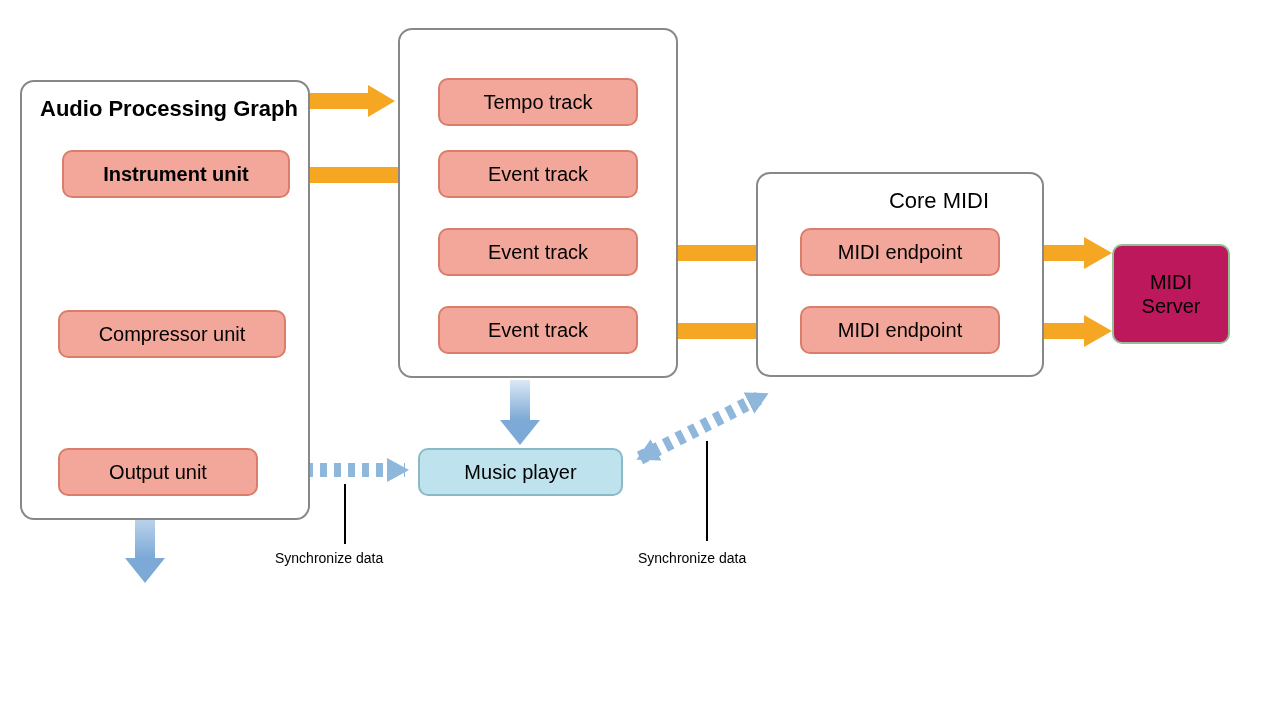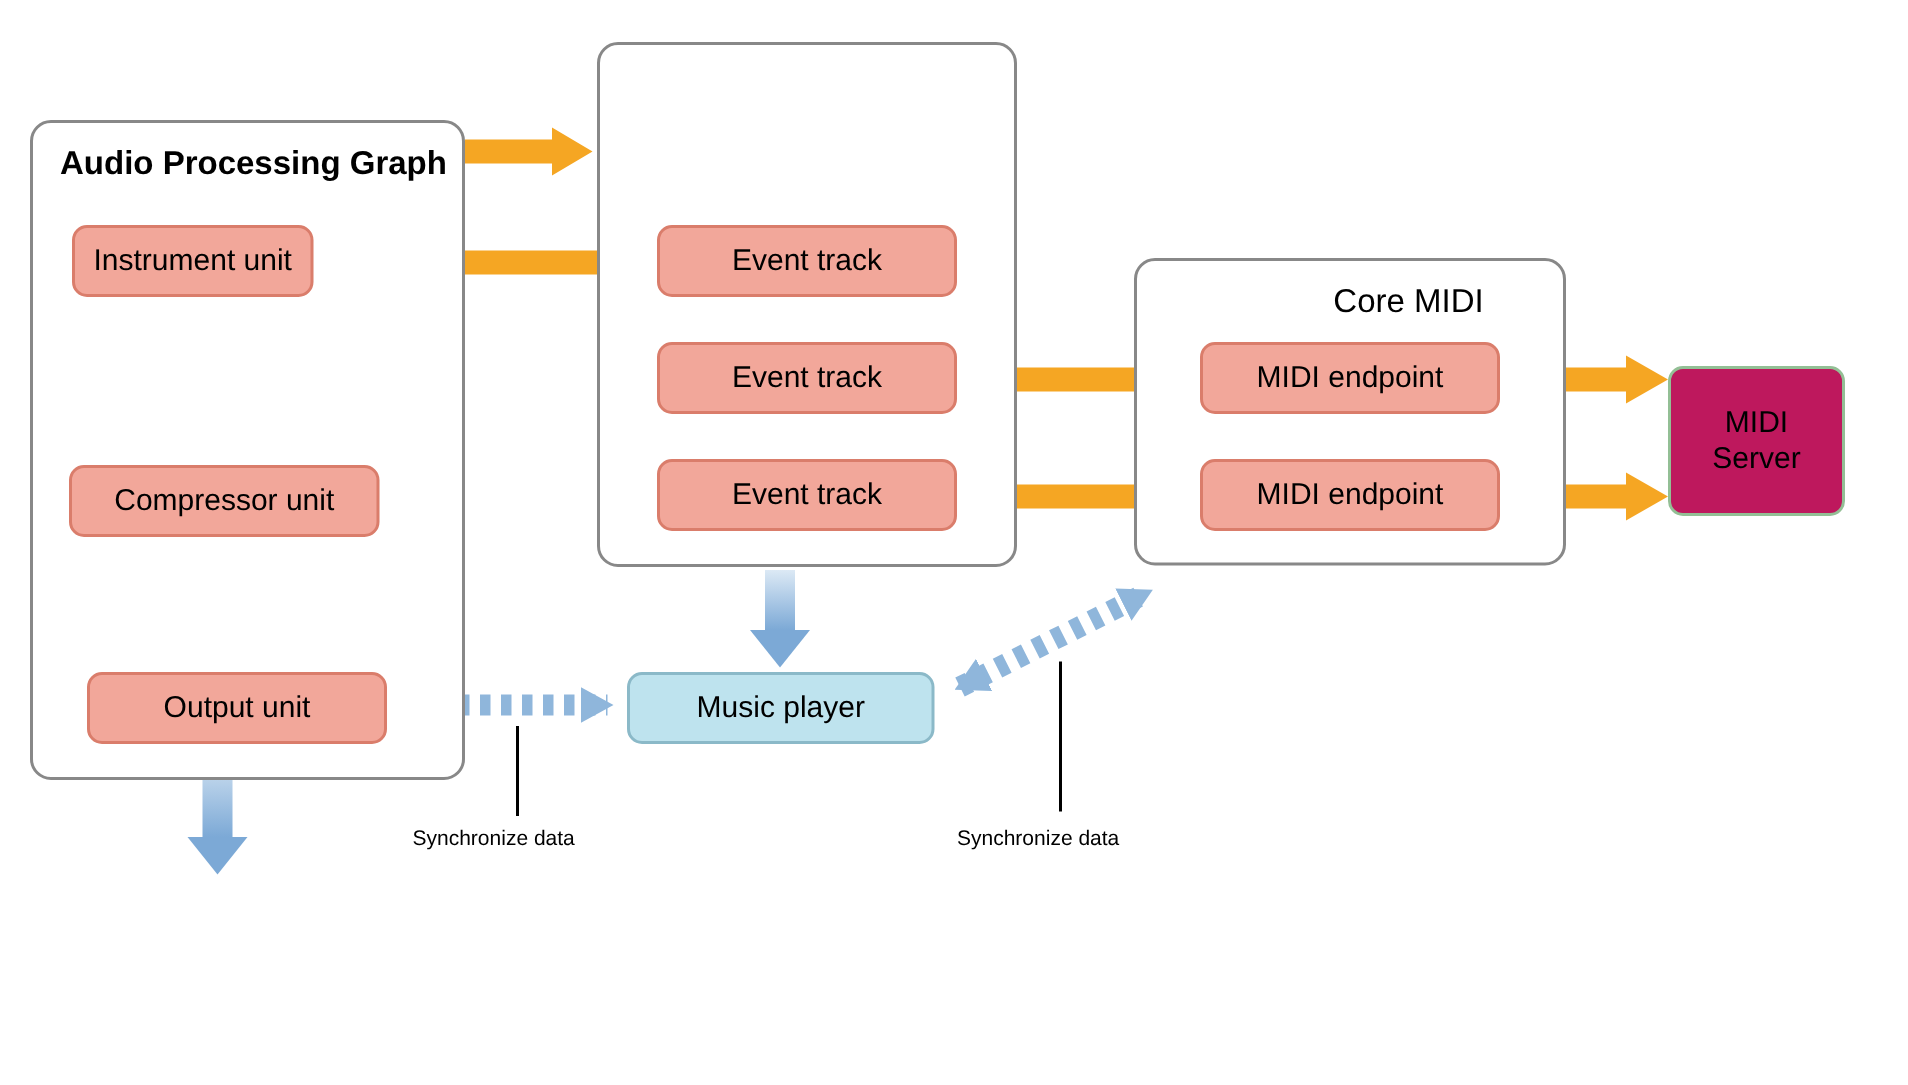--- a/index.html
+++ b/index.html
@@ -151,25 +151,26 @@
     </g>
 
     <line x1="278" y1="470" x2="405" y2="470" stroke="#8fb6db" stroke-width="14" stroke-dasharray="7,7" marker-start="url(#bHeadL)" marker-end="url(#bHeadR)"></line>
 
     <line x1="640" y1="458" x2="765" y2="395" stroke="#8fb6db" stroke-width="14" stroke-dasharray="7,7" marker-start="url(#bHeadL)" marker-end="url(#bHeadR)"></line>
   </svg>
 
   <div class="group-box" style="left:20px; top:80px; width:290px; height:440px;padding-left:12px;">
     <div class="group-title" style="left:18px; top:14px;">Audio Processing Graph</div>
   </div>
-  <div class="node salmon" style="left:48px; top:150px; width:161px; height:48px;">Instrument unit</div>
-  <div class="node salmon" style="left:46px; top:310px; width:207px; height:48px;">Compressor unit</div>
+  <div class="node salmon" style="left:62px; top:150px; width:228px; height:48px;font-weight:bold;">Instrument unit</div>
+  <div class="node salmon" style="left:58px; top:310px; width:228px; height:48px;">Compressor unit</div>
   <div class="node salmon" style="left:58px; top:448px; width:200px; height:48px;">Output unit</div>
 
   <div class="group-box" style="left:398px; top:28px; width:280px; height:350px;"></div>
+  <div class="node salmon" style="left:438px; top:78px; width:200px; height:48px;">Tempo track</div>
   <div class="node salmon" style="left:438px; top:150px; width:200px; height:48px;">Event track</div>
   <div class="node salmon" style="left:438px; top:228px; width:200px; height:48px;">Event track</div>
   <div class="node salmon" style="left:438px; top:306px; width:200px; height:48px;">Event track</div>
 
   <div class="group-box" style="left:756px; top:172px; width:288px; height:205px;"></div>
   <div class="group-title center" style="left:756px; top:188px; width:288px; font-weight:400;margin-left:39px;">Core MIDI</div>
   <div class="node salmon" style="left:800px; top:228px; width:200px; height:48px;">MIDI endpoint</div>
   <div class="node salmon" style="left:800px; top:306px; width:200px; height:48px;">MIDI endpoint</div>
 
   <div class="node blue" style="left:418px; top:448px; width:205px; height:48px;">Music player</div>

